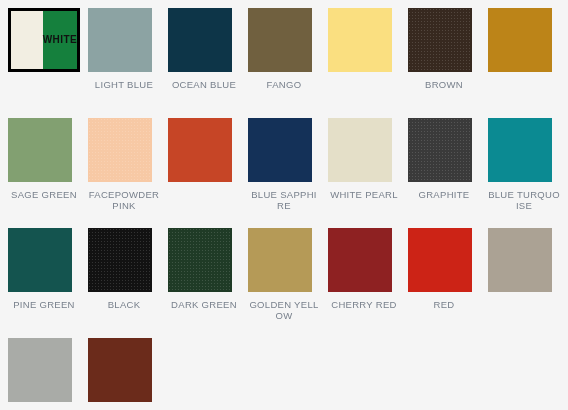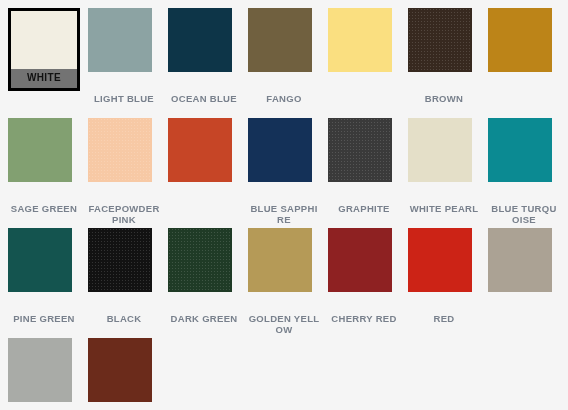--- a/index.html
+++ b/index.html
@@ -36,46 +36,45 @@
 
   .swatch-chip {
     width: 64px;
     height: 64px;
     display: block;
     box-sizing: border-box;
   }
 
   .swatch-label {
     width: 72px;
-    margin-top: 21px;
+    margin-top: 7px;
     text-align: center;
     font-size: 9.5px;
     line-height: 11px;
     letter-spacing: 0.3px;
     color: #78808c;
     font-variant: small-caps;
     text-transform: uppercase;
     font-family: "Liberation Sans", sans-serif;
     word-wrap: break-word;
     overflow-wrap: break-word;
     word-break: break-all;
-    font-weight: bold;
   }
 
   
   .swatch-cell.is-selected {
     padding: 0;
   }
   .swatch-cell.is-selected .selected-frame {
     border: 3px solid #000000;
-    background: #737373;
+    background: #15803d;
     width: 66px;
     box-sizing: content-box;
     display: flex;
-    flex-direction: column;
+    flex-direction: row;
     align-items: center;
   }
   .swatch-cell.is-selected .swatch-chip {
     width: 66px;
     height: 58px;
   }
   .swatch-cell.is-selected .swatch-label {
     width: 66px;
     margin-top: 0;
     padding: 3px 0 5px 0;
@@ -144,28 +143,28 @@
       <div class="swatch-label">FACEPOWDER PINK</div>
     </div>
     <div class="swatch-cell">
       <div class="swatch-chip" style="background: rgb(198, 69, 38);"></div>
     </div>
     <div class="swatch-cell">
       <div class="swatch-chip" style="background: rgb(20, 49, 88);"></div>
       <div class="swatch-label">BLUE SAPPHIRE</div>
     </div>
     <div class="swatch-cell">
+      <div class="swatch-chip" style="background: rgb(228, 223, 200);"></div>
+      <div class="swatch-label">WHITE PEARL</div>
+    </div>
+    <div class="swatch-cell">
       <div class="swatch-chip tex" style="background: rgb(58, 58, 58);"></div>
       <div class="swatch-label">GRAPHITE</div>
     </div>
     <div class="swatch-cell">
-      <div class="swatch-chip" style="background: rgb(228, 223, 200);"></div>
-      <div class="swatch-label">WHITE PEARL</div>
-    </div>
-    <div class="swatch-cell">
       <div class="swatch-chip" style="background: rgb(11, 138, 146);"></div>
       <div class="swatch-label">BLUE TURQUOISE</div>
     </div>
     <div class="swatch-cell">
       <div class="swatch-chip" style="background: rgb(20, 84, 79);"></div>
       <div class="swatch-label">PINE GREEN</div>
     </div>
     <div class="swatch-cell">
       <div class="swatch-chip tex" style="background: rgb(18, 18, 18);"></div>
       <div class="swatch-label">BLACK</div>

